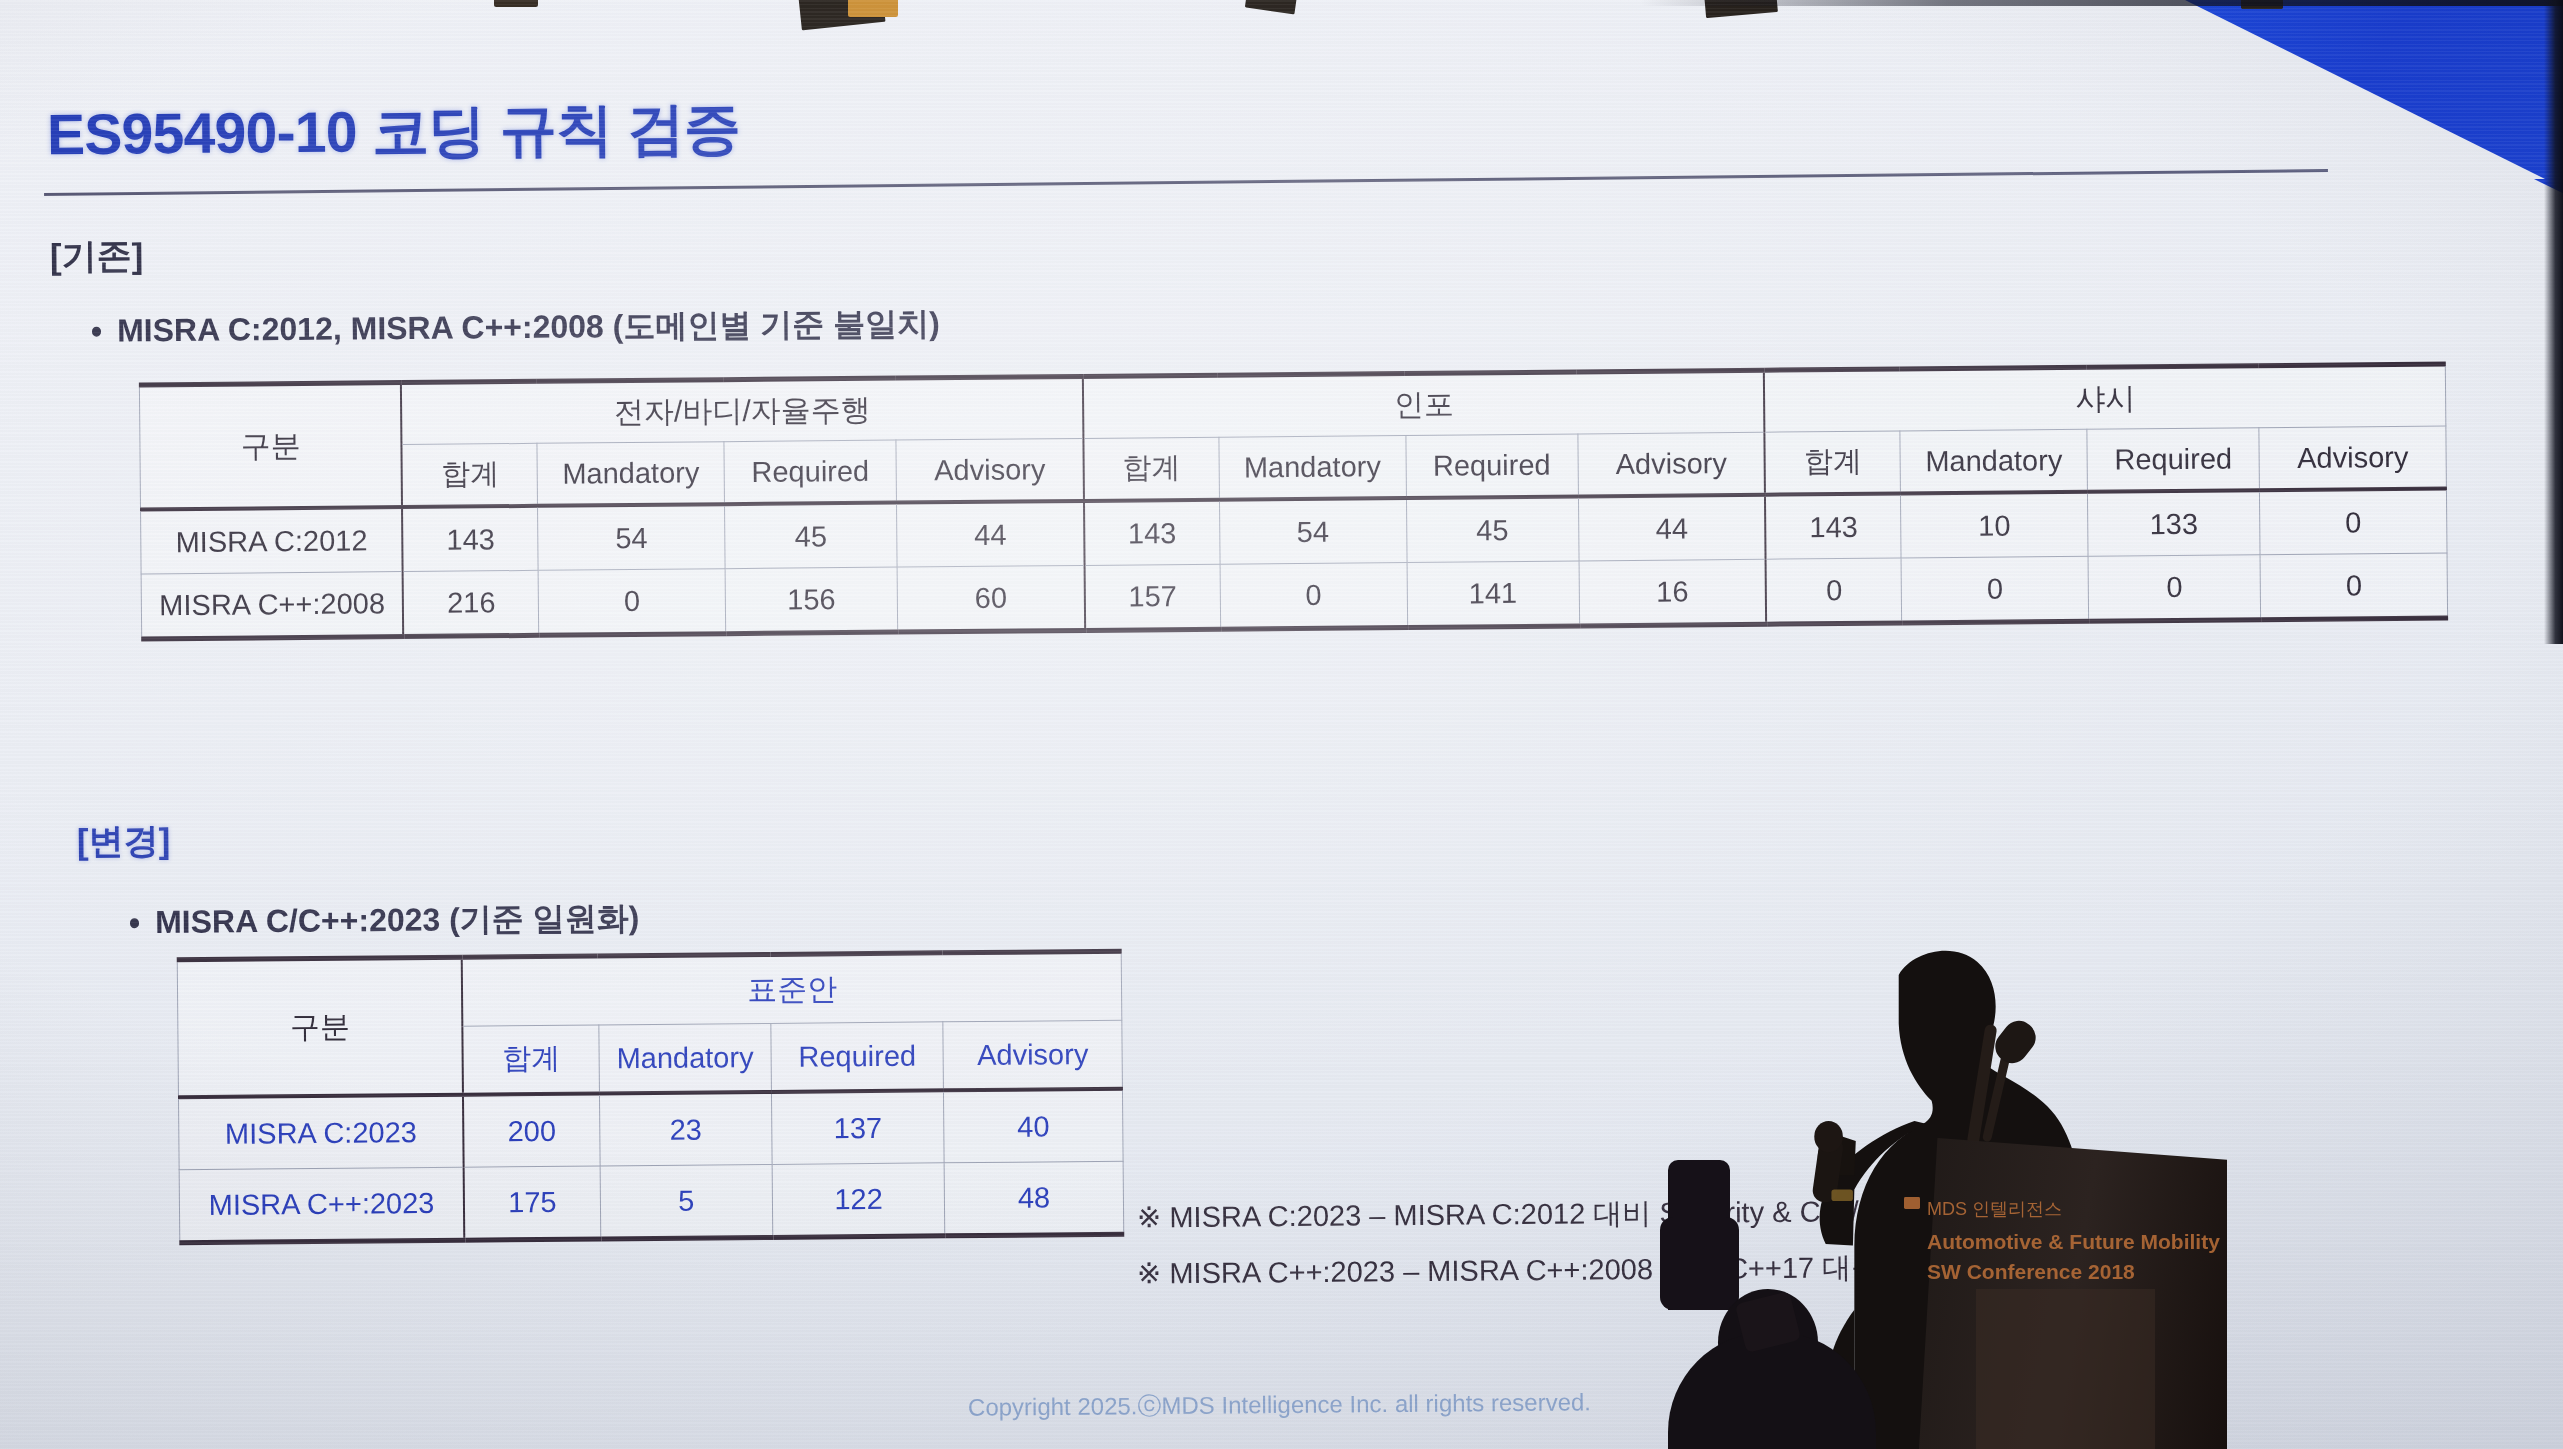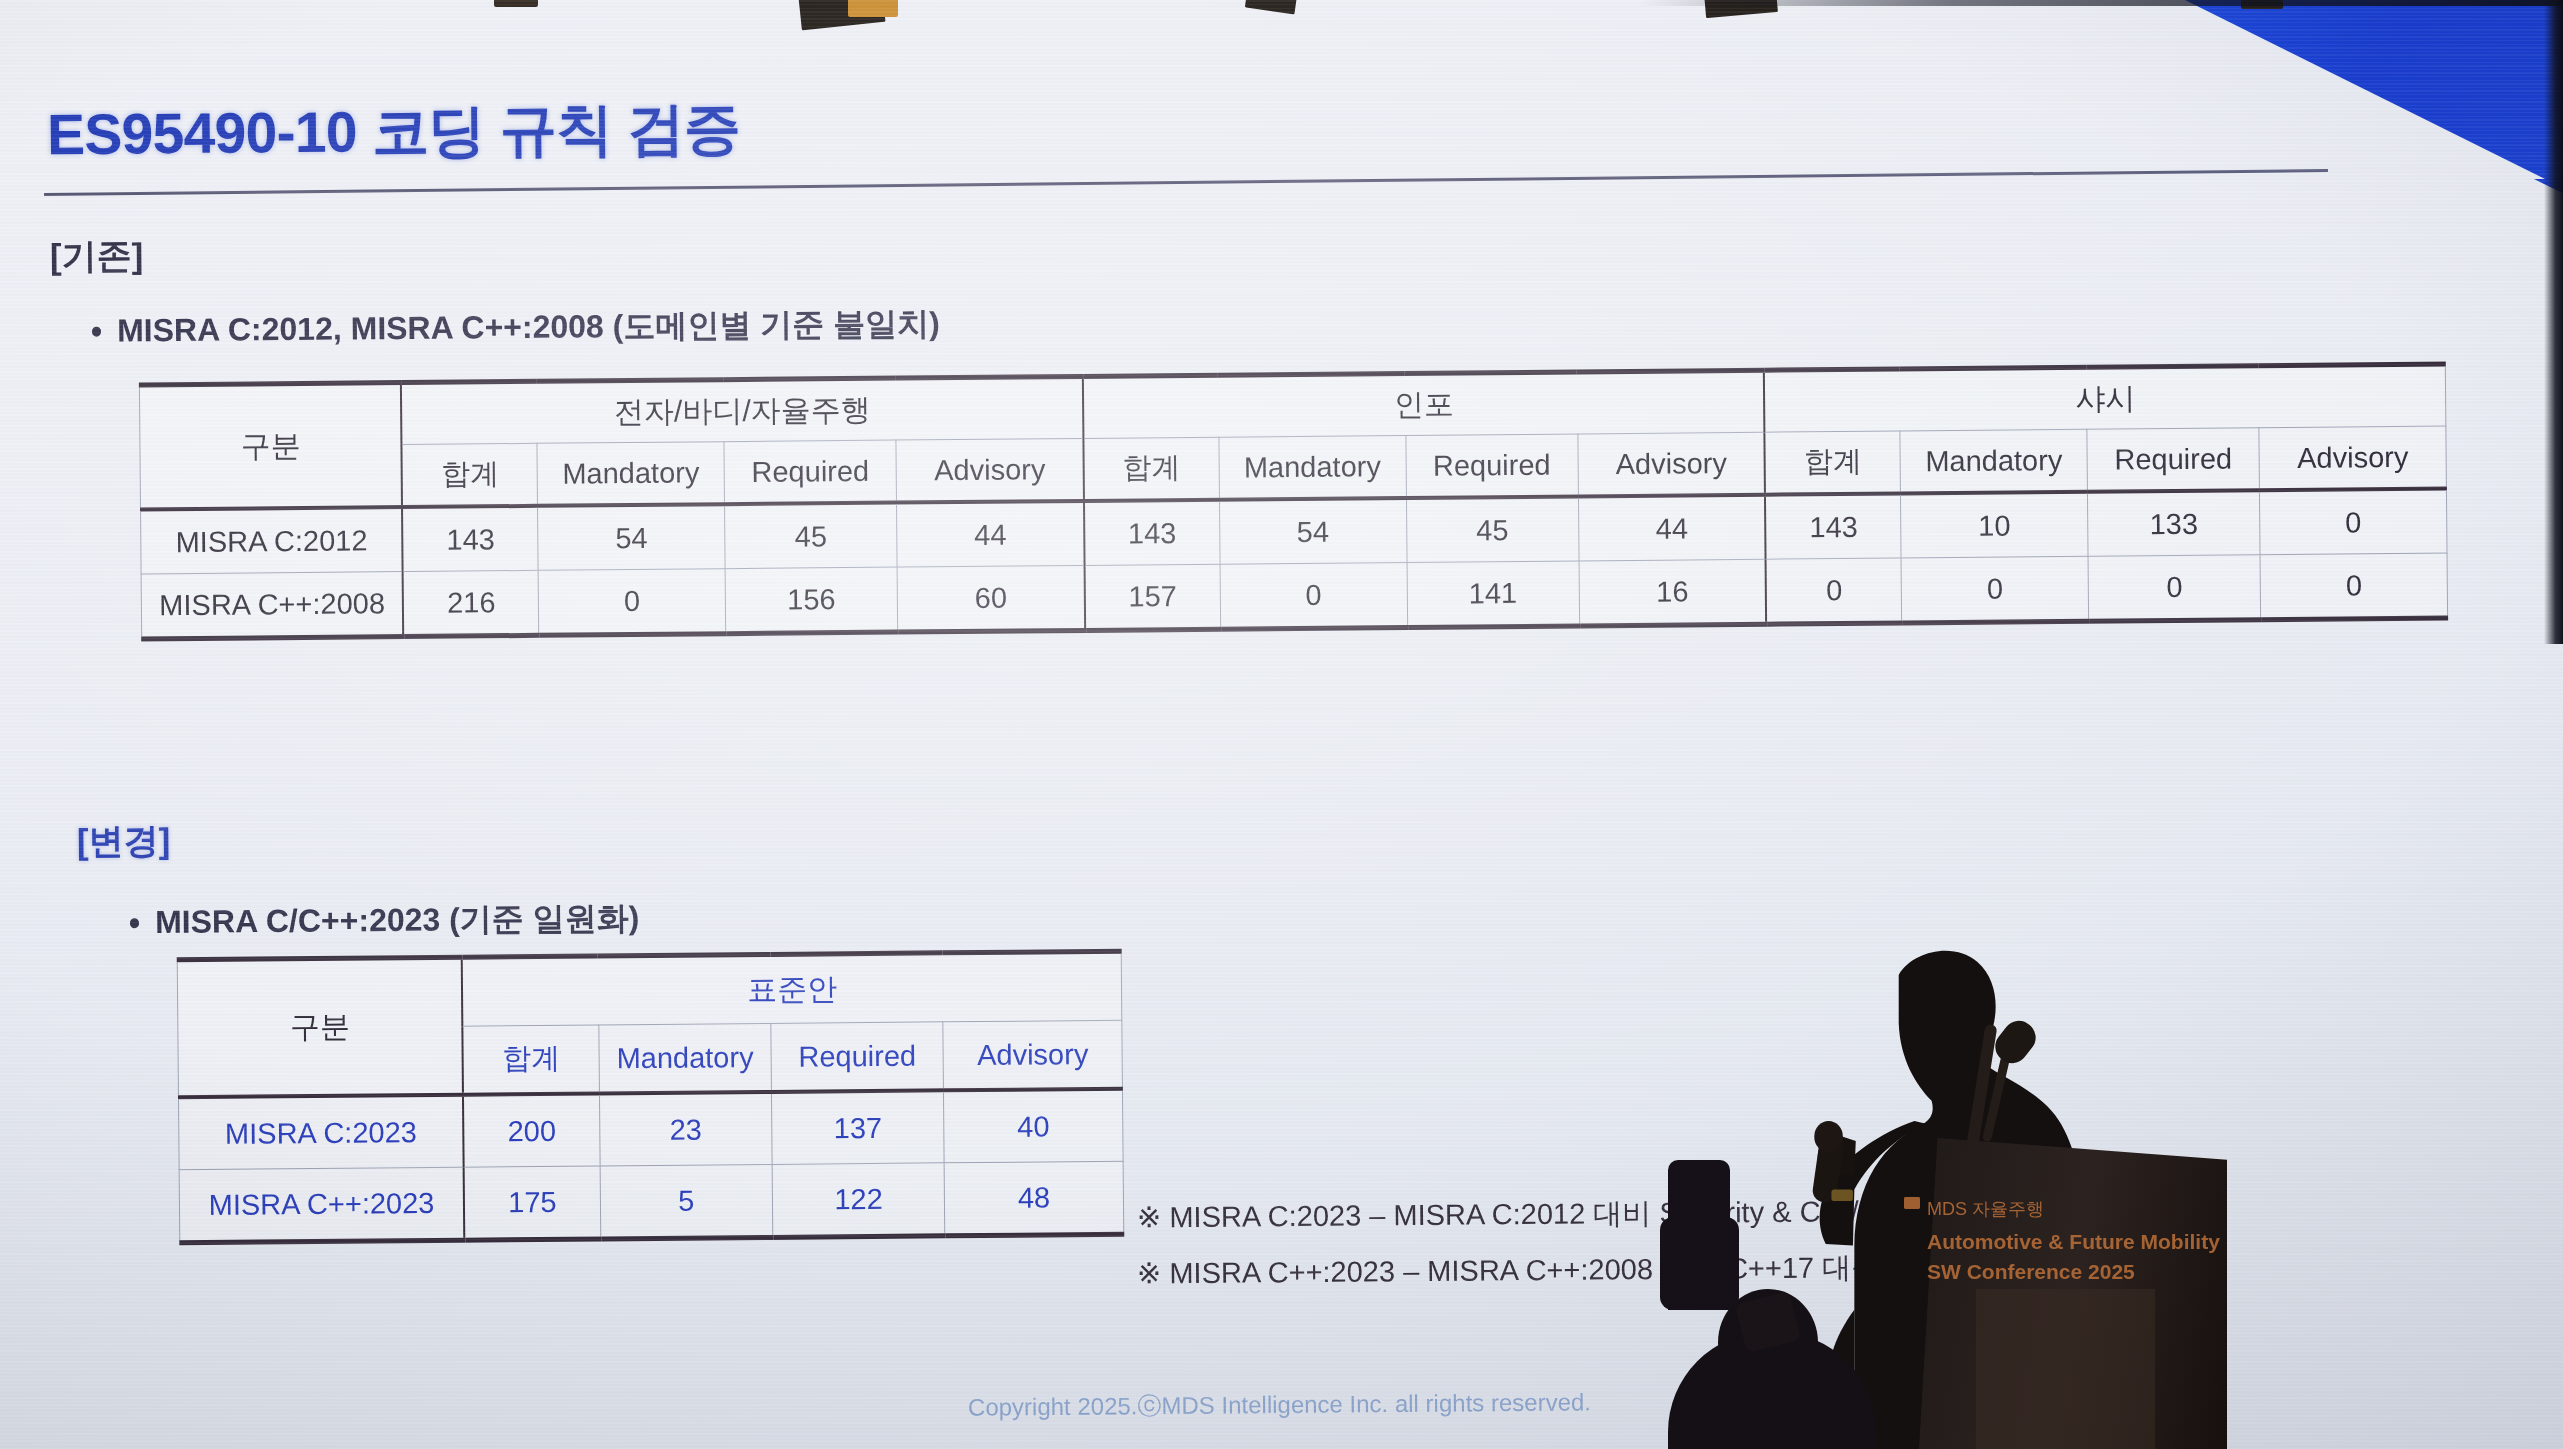--- a/index.html
+++ b/index.html
@@ -313,23 +313,23 @@
     <path fill="#14100f" d="M150,560 C120,600 110,640 108,690 L150,700 Z"></path>
   </svg>
 
   <div id="mic-stand"></div>
   <div id="mic-stand2"></div>
   <div id="mic-head"></div>
 
   <div id="podium"></div>
   <div id="podium-inner"></div>
   <div id="pod-logo"></div>
-  <div class="podium-txt" id="pod-l1">MDS 자율주행</div>
+  <div class="podium-txt" id="pod-l1">MDS 인텔리전스</div>
   <div class="podium-txt" id="pod-l2">Automotive &amp; Future Mobility</div>
-  <div class="podium-txt" id="pod-l3">SW Conference 2025</div>
+  <div class="podium-txt" id="pod-l3">SW Conference 2018</div>
 
   <div id="audience2"></div>
   <div id="audience2b"></div>
   <div id="audience1-head"></div>
   <div id="audience1"></div>
   <div id="cam"></div>
 
 </div>
 
 

